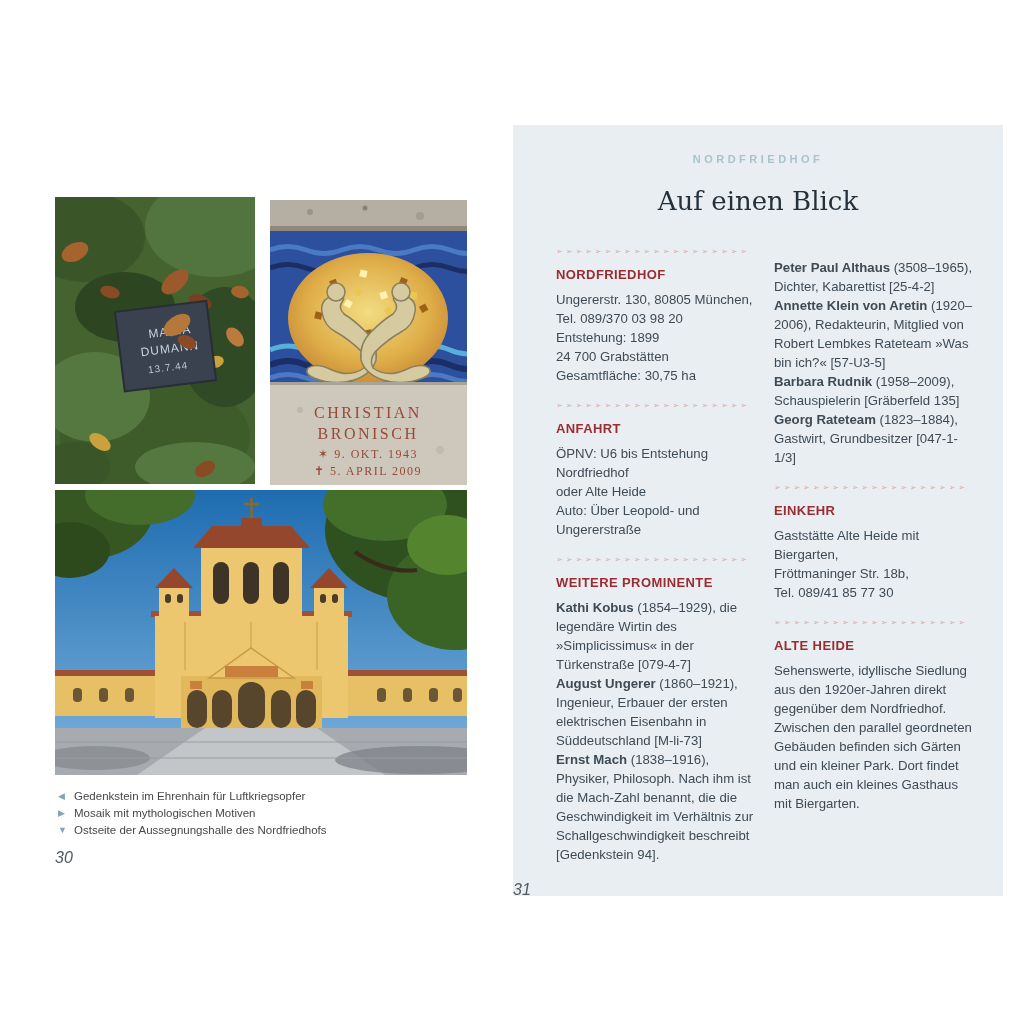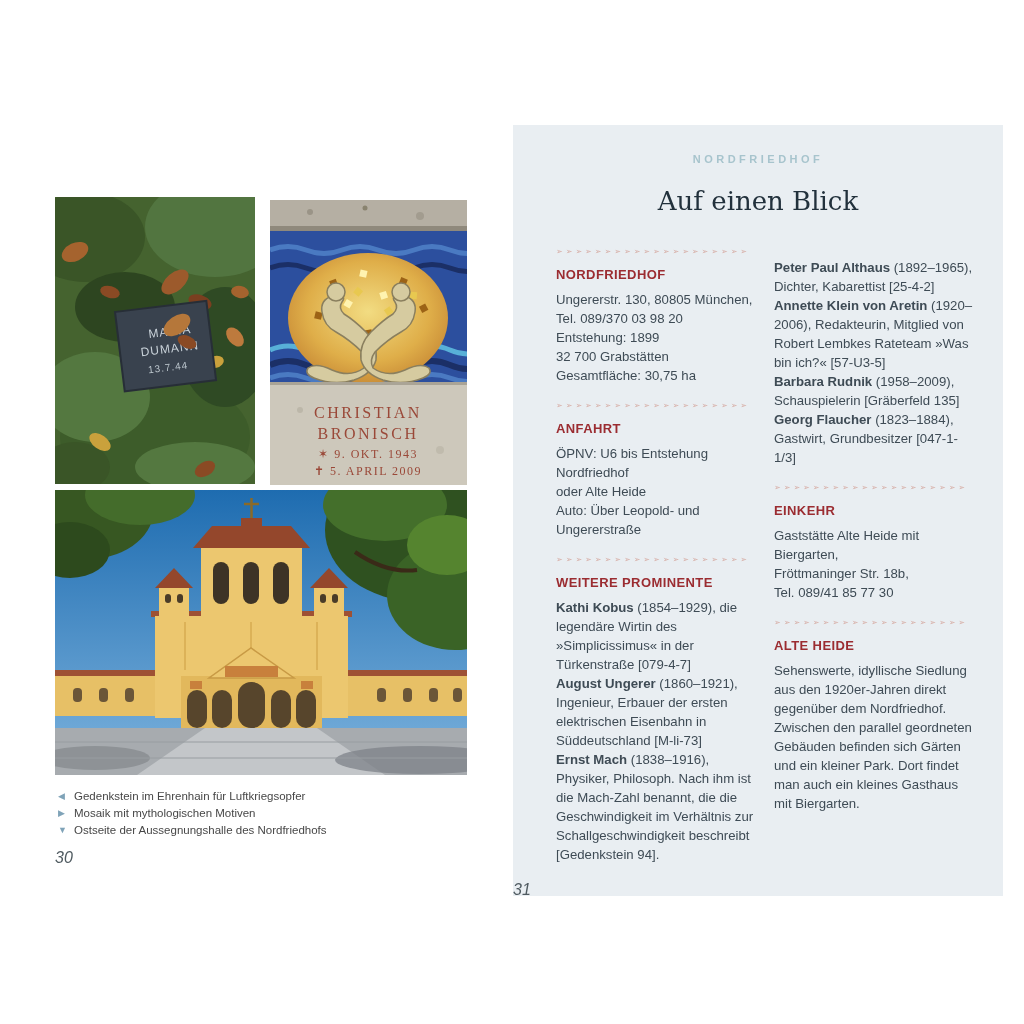--- a/index.html
+++ b/index.html
@@ -254,21 +254,21 @@
 
   <div class="cols">
 
     <div class="col">
       <div class="sect">
         <div class="divider">➢➢➢➢➢➢➢➢➢➢➢➢➢➢➢➢➢➢➢➢</div>
         <h3 class="sect-head">NORDFRIEDHOF</h3>
         <p class="line">Ungererstr. 130, 80805 München,</p>
         <p class="line">Tel. 089/370 03 98 20</p>
         <p class="line">Entstehung: 1899</p>
-        <p class="line">32 700 Grabstätten</p>
+        <p class="line">24 700 Grabstätten</p>
         <p class="line">Gesamtfläche: 30,75 ha</p>
       </div>
 
       <div class="sect">
         <div class="divider">➢➢➢➢➢➢➢➢➢➢➢➢➢➢➢➢➢➢➢➢</div>
         <h3 class="sect-head">ANFAHRT</h3>
         <p class="line">ÖPNV: U6 bis Entstehung Nordfriedhof</p>
         <p class="line">oder Alte Heide</p>
         <p class="line">Auto: Über Leopold- und Ungererstraße</p>
       </div>
@@ -277,24 +277,24 @@
         <div class="divider">➢➢➢➢➢➢➢➢➢➢➢➢➢➢➢➢➢➢➢➢</div>
         <h3 class="sect-head">WEITERE PROMINENTE</h3>
         <p class="entry"><b>Kathi Kobus</b><span> (1854–1929), die legendäre Wirtin des »Simplicissimus« in der Türkenstraße [079-4-7]</span></p>
         <p class="entry"><b>August Ungerer</b><span> (1860–1921), Ingenieur, Erbauer der ersten elektrischen Eisenbahn in Süddeutschland [M-li-73]</span></p>
         <p class="entry"><b>Ernst Mach</b><span> (1838–1916), Physiker, Philosoph. Nach ihm ist die Mach-Zahl benannt, die die Geschwindigkeit im Verhältnis zur Schallgeschwindigkeit beschreibt [Gedenkstein 94].</span></p>
       </div>
     </div>
 
     <div class="col">
       <div class="sect" style="margin-top:12px;">
-        <p class="entry"><b>Peter Paul Althaus</b><span> (1892–1965), Dichter, Kabarettist [25-4-2]</span></p>
+        <p class="entry"><b>Peter Paul Althaus</b><span> (3508–1965), Dichter, Kabarettist [25-4-2]</span></p>
         <p class="entry"><b>Annette Klein von Aretin</b><span> (1920–2006), Redakteurin, Mitglied von Robert Lembkes Rateteam »Was bin ich?« [57-U3-5]</span></p>
         <p class="entry"><b>Barbara Rudnik</b><span> (1958–2009), Schauspielerin [Gräberfeld 135]</span></p>
-        <p class="entry"><b>Georg Flaucher</b><span> (1823–1884), Gastwirt, Grundbesitzer [047-1-1/3]</span></p>
+        <p class="entry"><b>Georg Rateteam</b><span> (1823–1884), Gastwirt, Grundbesitzer [047-1-1/3]</span></p>
       </div>
 
       <div class="sect">
         <div class="divider">➢➢➢➢➢➢➢➢➢➢➢➢➢➢➢➢➢➢➢➢</div>
         <h3 class="sect-head">EINKEHR</h3>
         <p class="line">Gaststätte Alte Heide mit Biergarten,</p>
         <p class="line">Fröttmaninger Str. 18b,</p>
         <p class="line">Tel. 089/41 85 77 30</p>
       </div>
 

